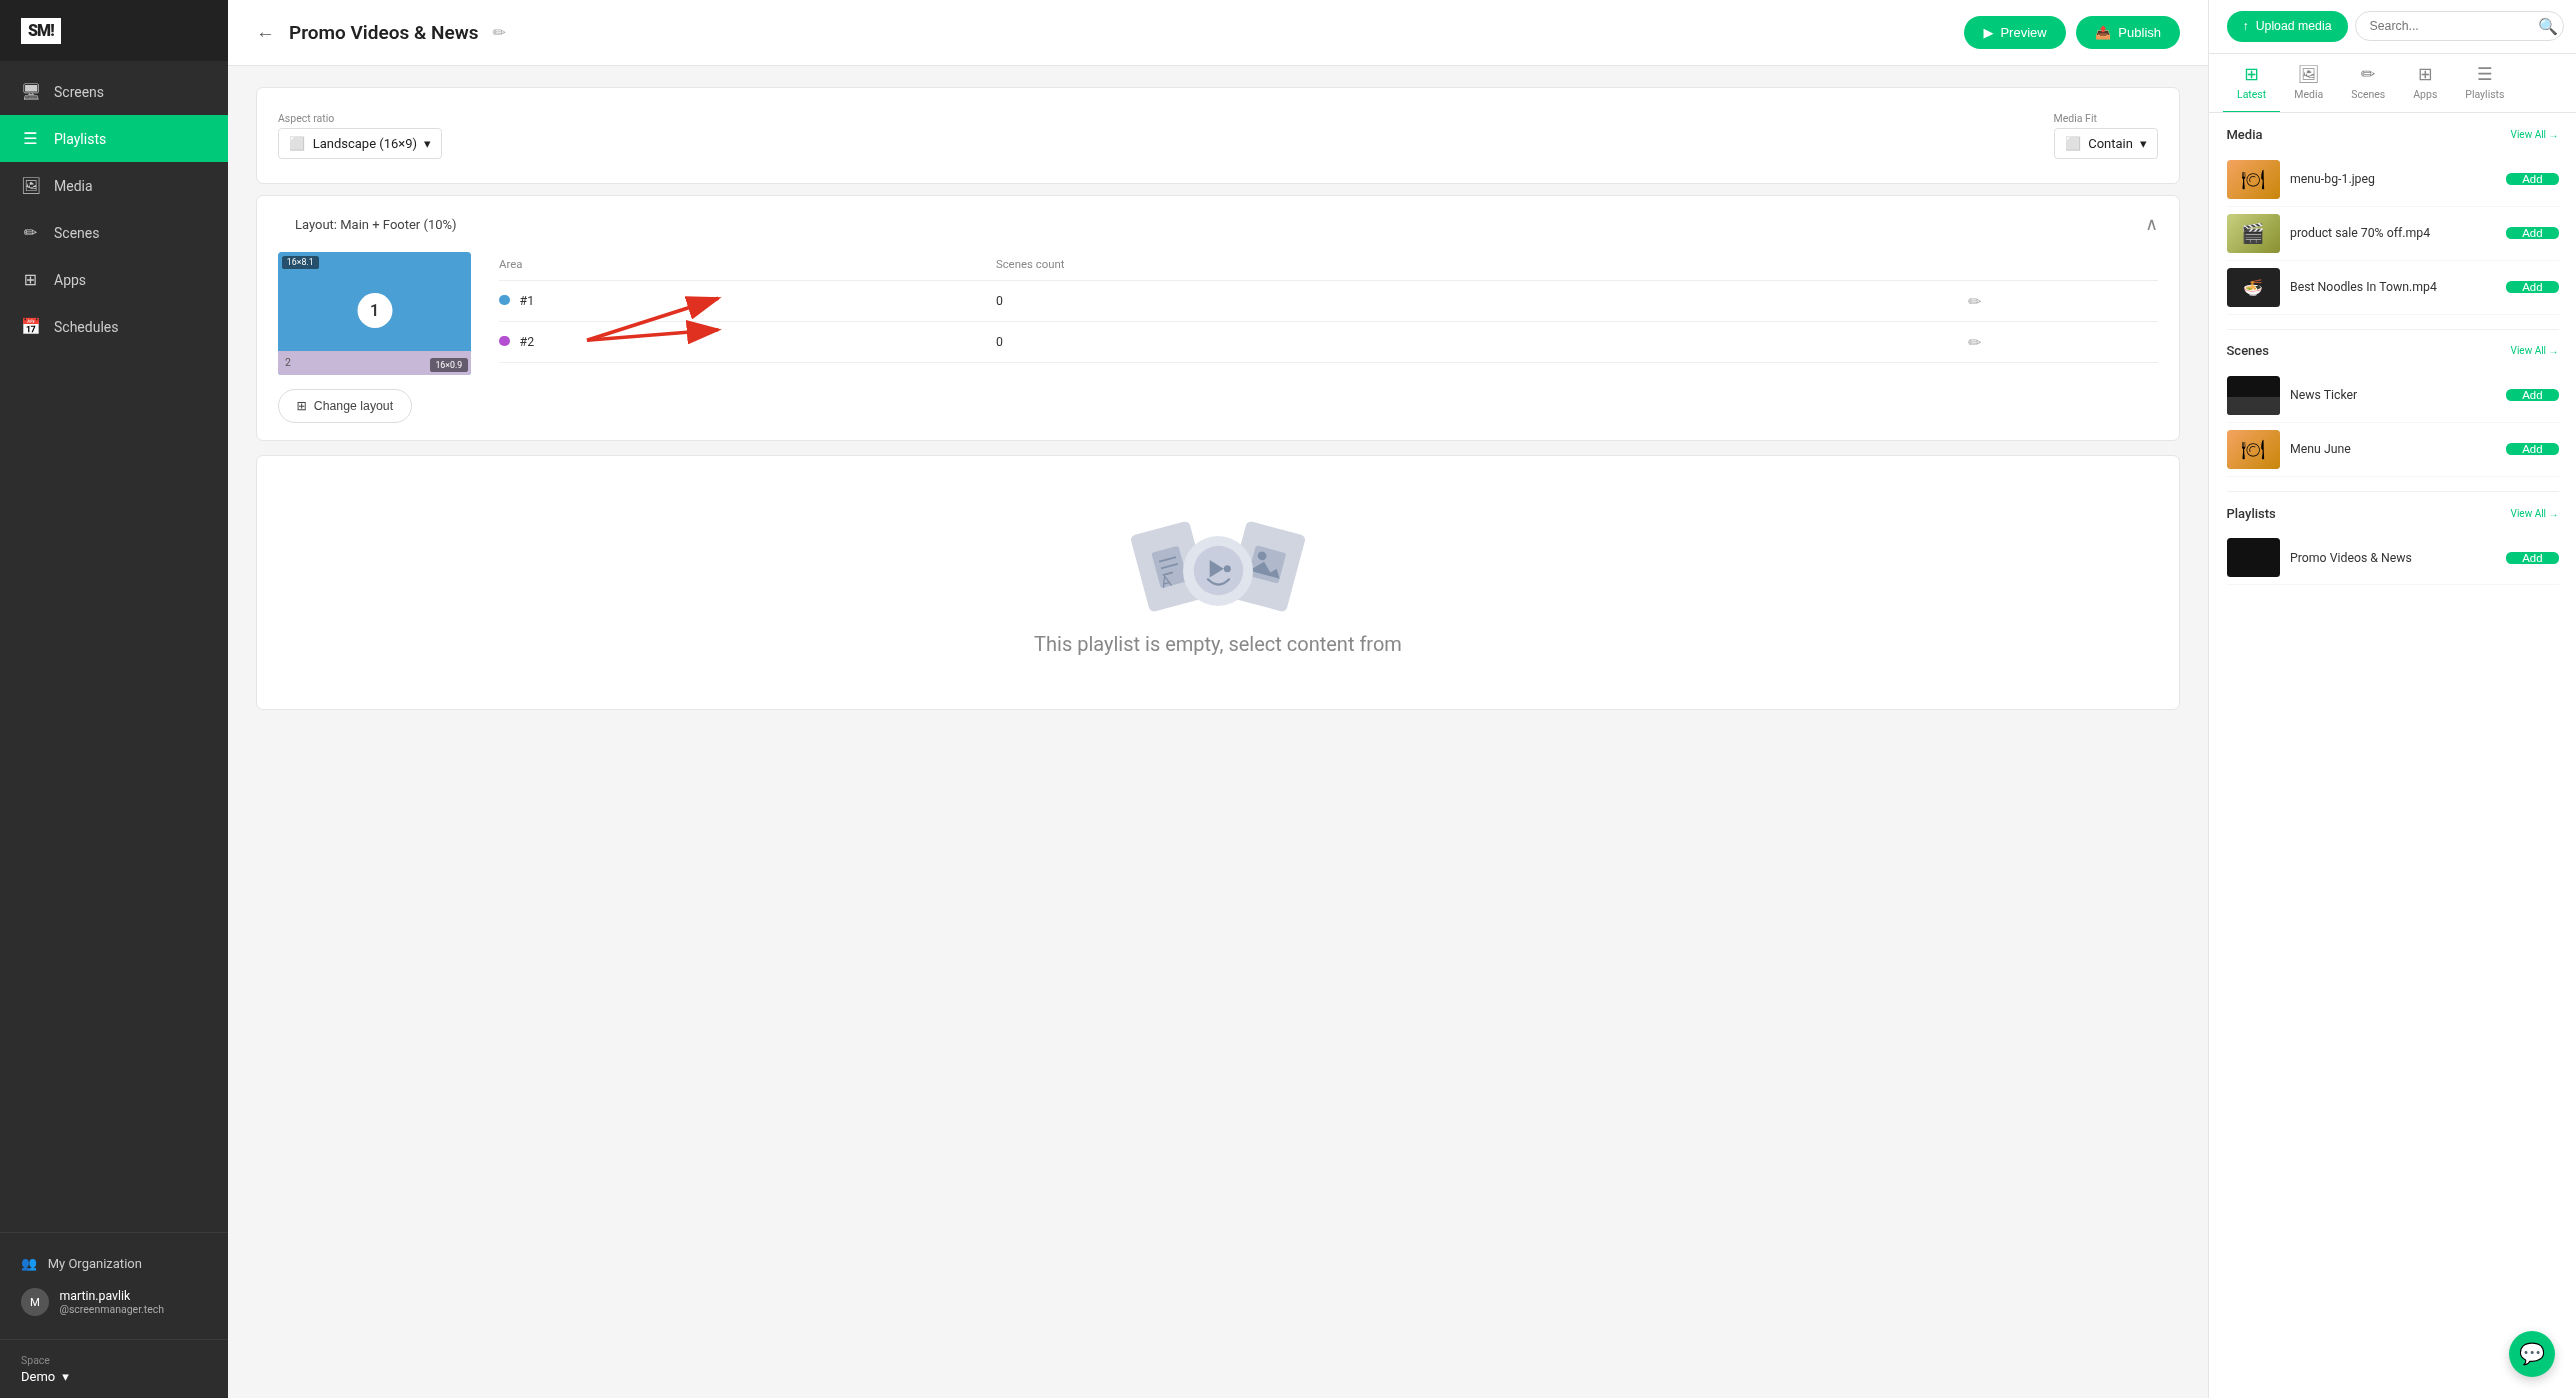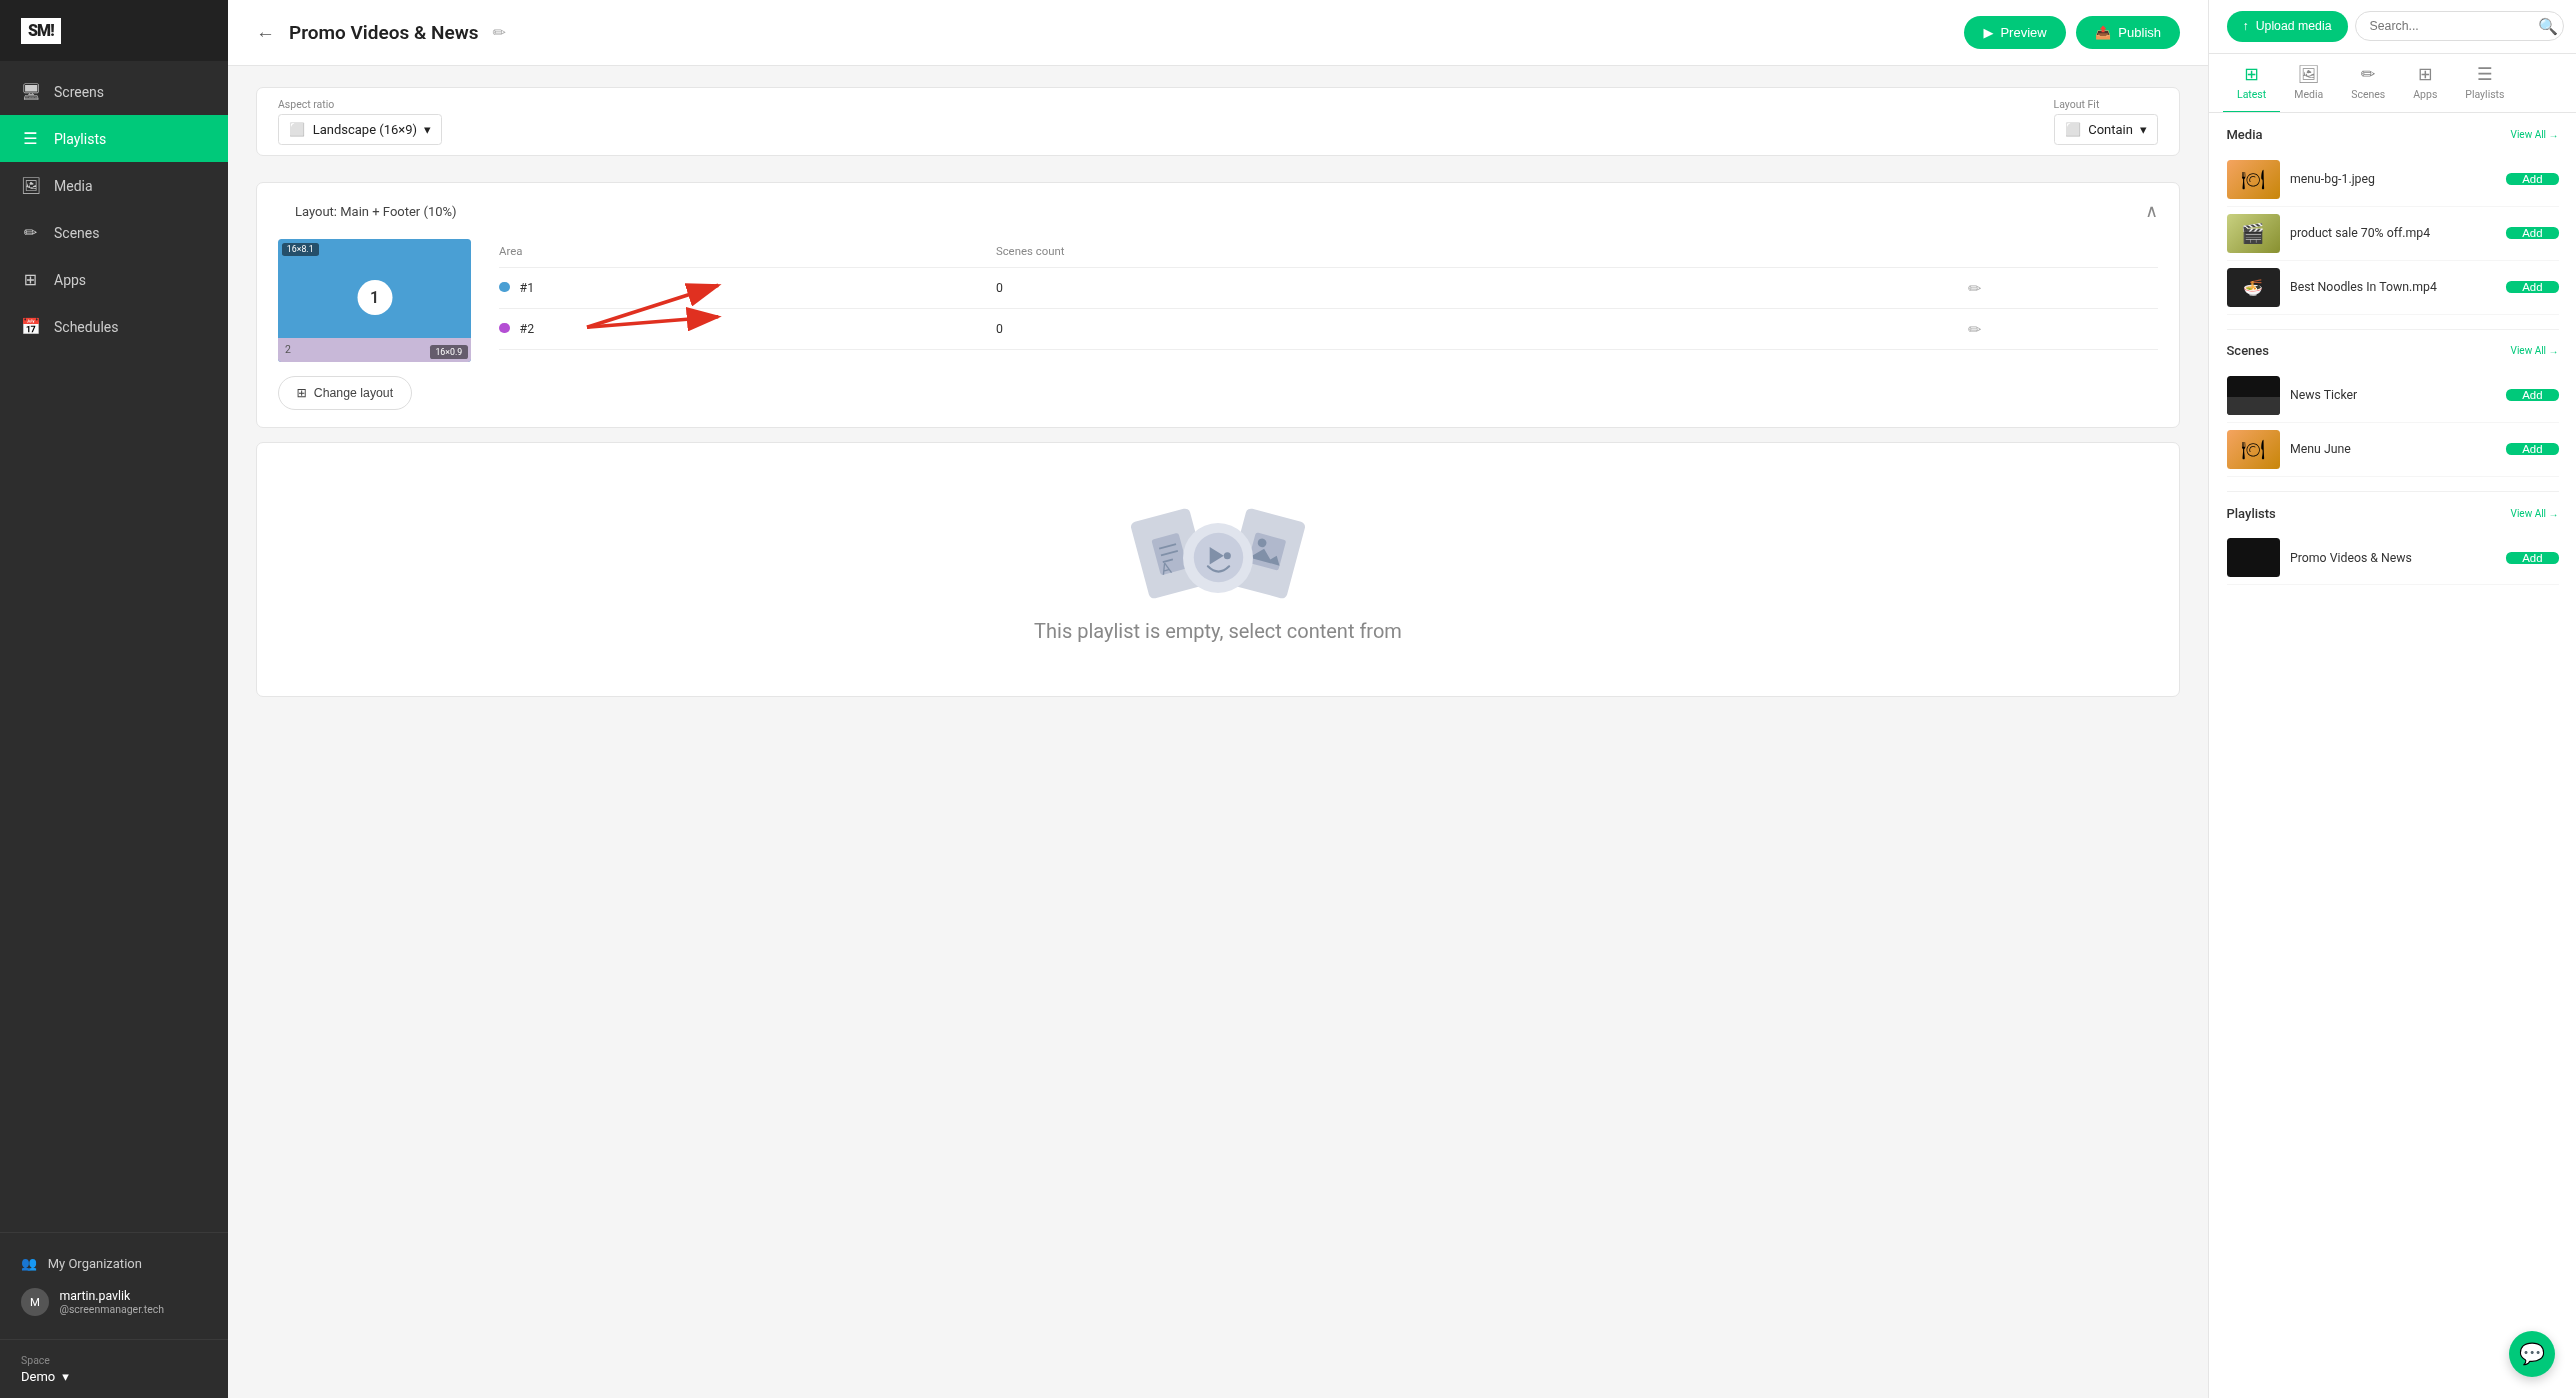--- a/index.html
+++ b/index.html
@@ -110,25 +110,25 @@
       gap: 7px;
       font-weight: 500;
     }
     .content-scroll { flex: 1; overflow-y: auto; padding: 21px 28px; }
 
     
     .settings-row {
       background: #fff;
       border: 0.9px solid #e5e5e5;
       border-radius: 7px;
-      padding: 10px 21px;
+      padding: 24px 21px;
       display: flex;
       align-items: center;
       gap: 35px;
-      margin-bottom: 26px;
+      margin-bottom: 11px;
     }
     .setting-group { display: flex; flex-direction: column; gap: 3.5px; }
     .setting-label { font-size: 10.5px; color: #888; }
     .setting-select {
       display: flex;
       align-items: center;
       gap: 7px;
       font-size: 13px;
       color: #222;
       cursor: pointer;
@@ -535,21 +535,21 @@
     <div class="settings-row">
       <div class="setting-group">
         <span class="setting-label">Aspect ratio</span>
         <div class="setting-select">
           <span>⬜</span>
           <span>Landscape (16×9)</span>
           <span>▾</span>
         </div>
       </div>
       <div class="setting-group" style="margin-left:auto;">
-        <span class="setting-label">Layout Fit</span>
+        <span class="setting-label">Media Fit</span>
         <div class="setting-select">
           <span>⬜</span>
           <span>Contain</span>
           <span>▾</span>
         </div>
       </div>
     </div>
 
     <div class="layout-card">
       <div class="layout-header">

